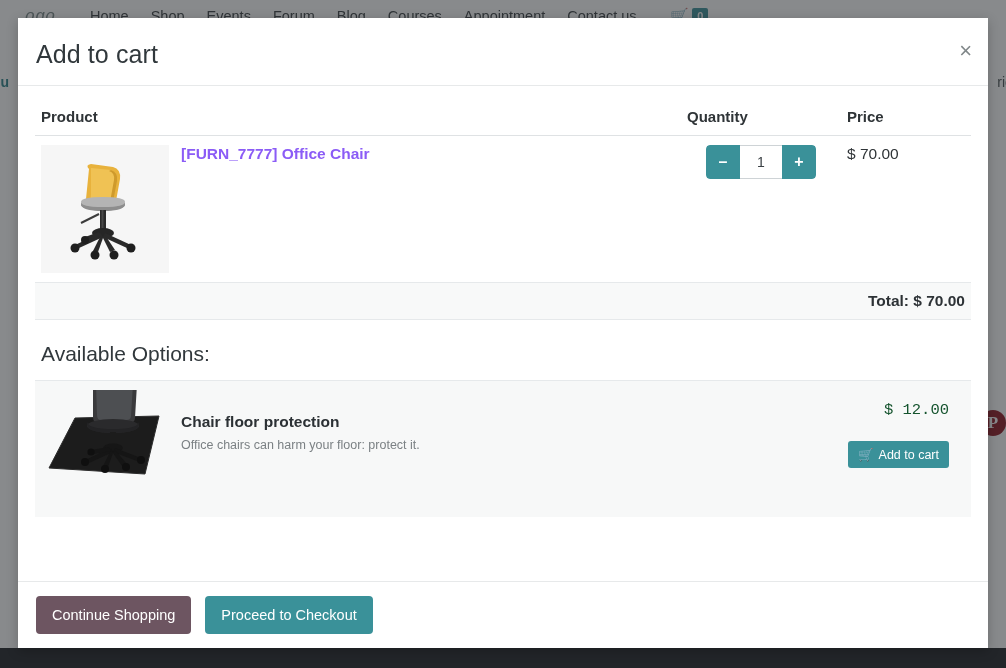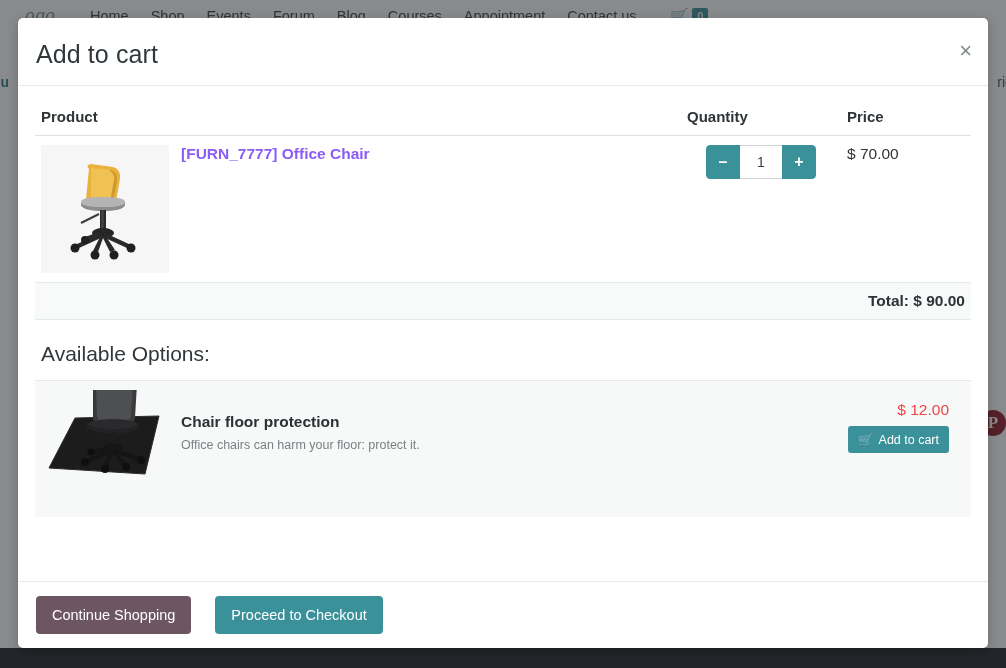--- a/index.html
+++ b/index.html
@@ -78,21 +78,21 @@
     position: absolute; inset: 0;
     background: rgba(38,42,45,0.55);
   }
 
   
   .modal {
     position: absolute;
     left: 18px; top: 18px;
     width: 970px; height: 630px;
     background: #ffffff;
-    border-radius: 5px;
+    border-radius: 0;
     box-shadow: 0 3px 11px rgba(0,0,0,0.22);
     display: flex; flex-direction: column;
   }
   .modal-header {
     position: relative;
     padding: 22px 18px 16px 18px;
     border-bottom: 1px solid #e7e9ea;
     flex: 0 0 auto;
   }
   .modal-title {
@@ -183,33 +183,33 @@
   }
   td.opt-img { width: 140px; padding-left: 6px; }
   .opt-thumb {
     width: 128px; height: 118px;
     background: #f7f8f8; position: relative; overflow: hidden;
   }
   td.opt-desc { padding-top: 32px; }
   .opt-name { font-size: 15.5px; font-weight: bold; color: #2c3135; margin-bottom: 7px; }
   .opt-sub { font-size: 12.5px; color: #7b8184; }
   td.opt-right { text-align: right; padding-top: 20px; padding-right: 22px; width: 170px; }
-  .opt-price { font-size: 15.5px; color: #ef4444; margin-bottom: 7px; white-space: nowrap; }
+  .opt-price { font-size: 15.5px; color: #14532d; margin-bottom: 22px; white-space: nowrap; font-family: Liberation Mono, monospace; }
   .btn-add {
     background: #3a9199; color: #ffffff; border: none;
     font-size: 12.5px; padding: 6px 10px; border-radius: 3px;
     cursor: pointer; display: inline-flex; align-items: center; gap: 5px;
     font-family: "Liberation Sans", sans-serif;
   }
 
   .modal-footer {
     flex: 0 0 auto;
     border-top: 1px solid #e7e9ea;
     padding: 14px 18px;
-    display: flex; gap: 24px; align-items: center;
+    display: flex; gap: 14px; align-items: center;
   }
   .btn-continue {
     background: #6d5561; color: #ffffff; border: none;
     font-size: 14.5px; padding: 11px 16px; border-radius: 4px;
     cursor: pointer; font-family: "Liberation Sans", sans-serif;
   }
   .btn-checkout {
     background: #3a9199; color: #ffffff; border: none;
     font-size: 14.5px; padding: 11px 16px; border-radius: 4px;
     cursor: pointer; font-family: "Liberation Sans", sans-serif;
@@ -315,21 +315,21 @@
           <td class="cell-qty">
             <span class="stepper">
               <button class="step-btn minus">–</button>
               <input class="qty-input" type="text" value="1" style="">
               <button class="step-btn plus">+</button>
             </span>
           </td>
           <td class="cell-price">$ 70.00</td>
         </tr>
         <tr class="total-row">
-          <td colspan="4">Total: $ 90.00</td>
+          <td colspan="4">Total: $ 70.00</td>
         </tr>
       </tbody>
     </table>
 
     <div class="options-title">Available Options:</div>
 
     <table class="opt-table">
       <tbody>
         <tr>
           <td class="opt-img">

